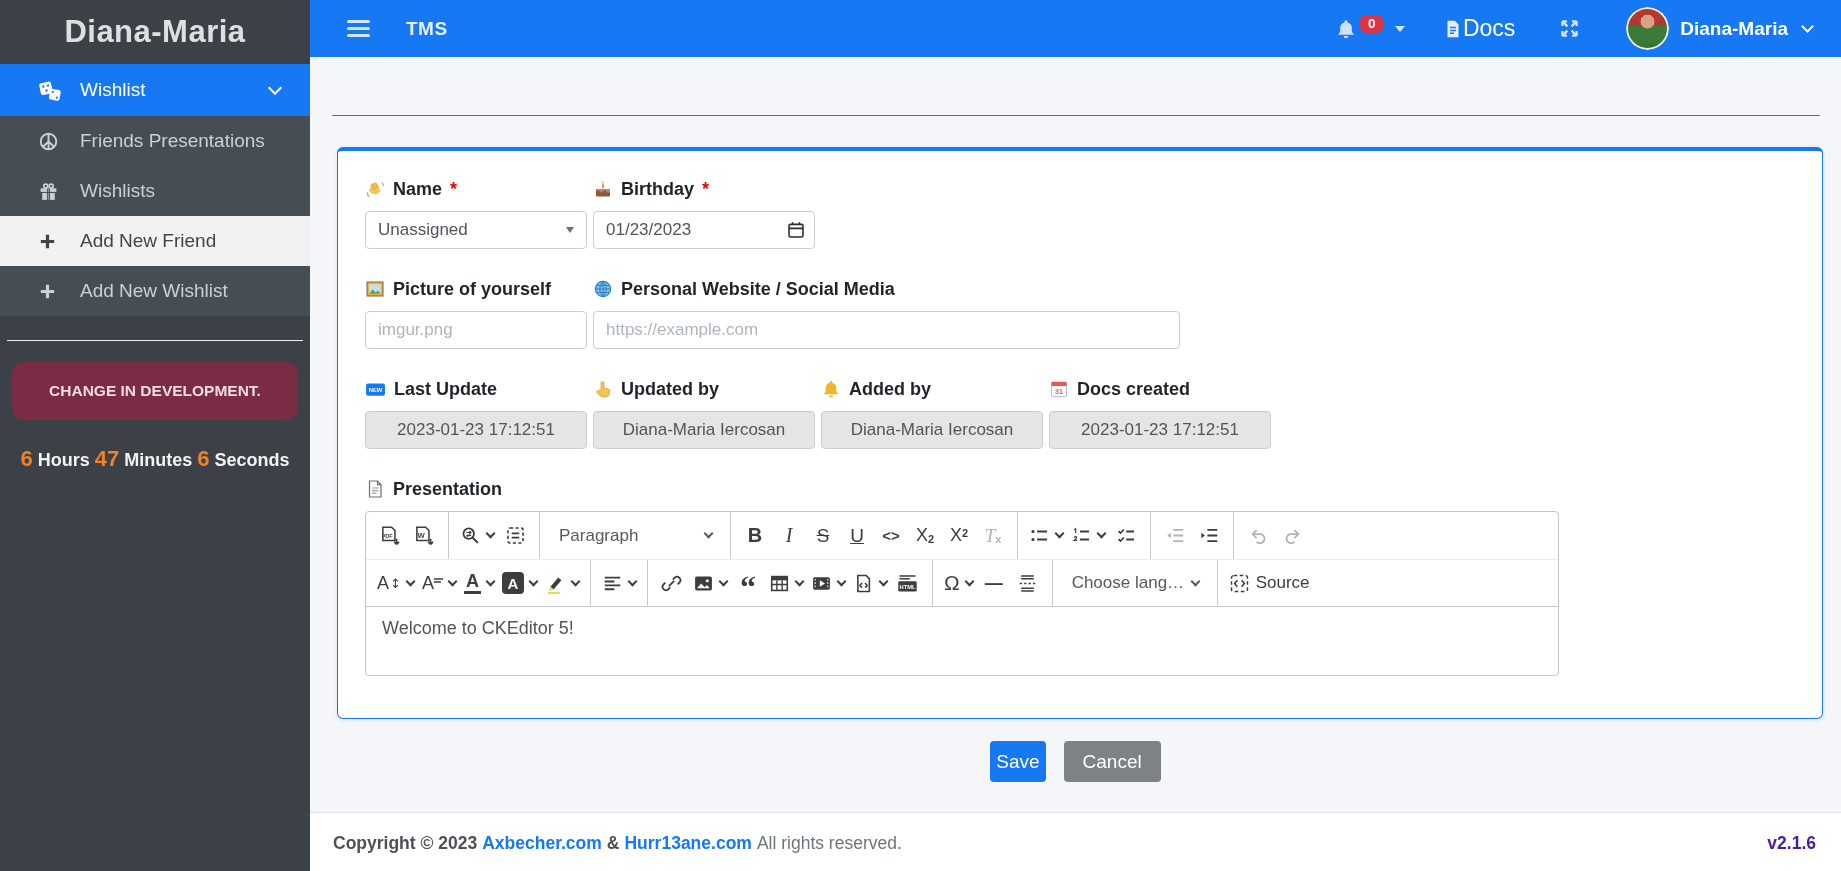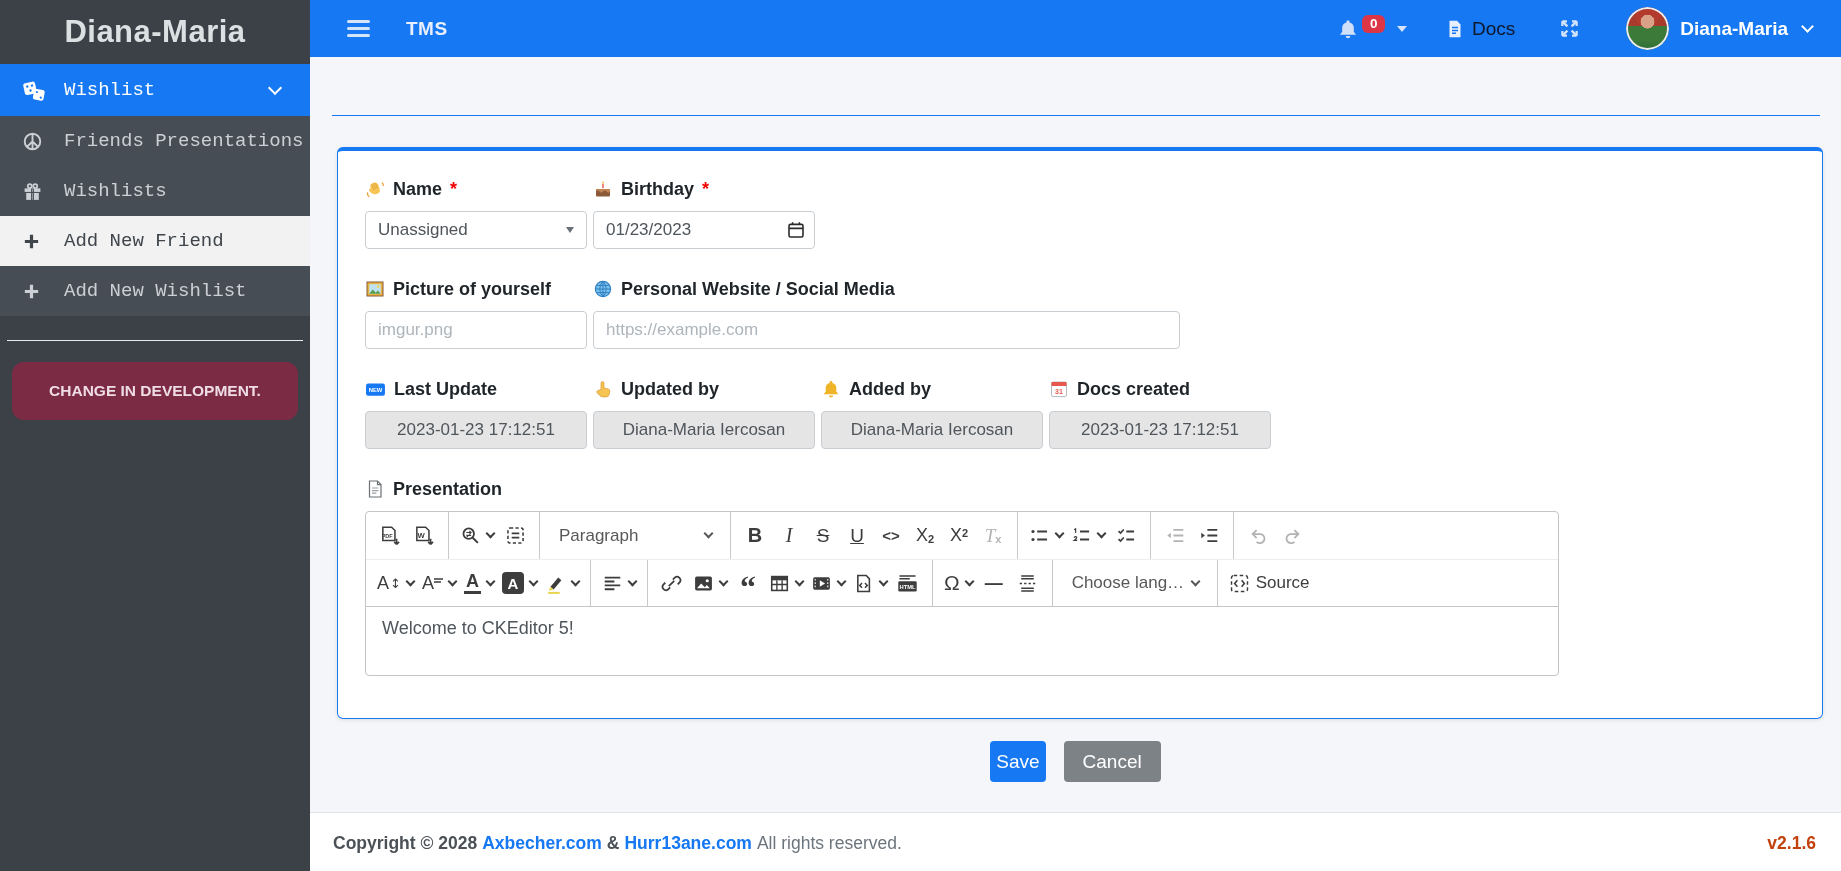--- a/index.html
+++ b/index.html
@@ -3,22 +3,22 @@
 <meta charset="utf-8">
 <style>
   * { margin:0; padding:0; box-sizing:border-box; }
   html,body { width:1841px; height:871px; overflow:hidden;
     font-family:"Liberation Sans","DejaVu Sans",sans-serif; background:#fff; }
 
   
   .sidebar { position:fixed; left:0; top:0; bottom:0; width:310px; background:#3b4147; z-index:20; }
   .brand { height:64px; display:flex; align-items:center; justify-content:center;
     color:#dde0e2; font-size:31px; font-weight:700; letter-spacing:.5px; }
-  .nav-item { height:50px; display:flex; align-items:center; padding-left:22px;
-    color:#ccd0d6; font-size:19px; cursor:pointer;font-family:Liberation Mono, monospace; }
+  .nav-item { height:50px; display:flex; align-items:center; padding-left:38px;
+    color:#ccd0d6; font-size:19px; cursor:pointer; }
   .nav-item .nico { width:26px; height:22px; margin-right:16px; flex:0 0 auto; display:flex; align-items:center; }
   .nav-item.active { height:52px; background:#1678f2; color:#fff; }
   .nav-item.sub { background:#474d54; }
   .nav-item.hilite { background:#f2f2f2; color:#3f454b; }
   .schev { width:10px; height:10px; border-right:2.4px solid #fff; border-bottom:2.4px solid #fff;
     transform:rotate(45deg); margin-left:auto; margin-right:30px; margin-top:-5px; }
   .side-divider { border-top:1px solid #e9ecef; margin:24px 7px 0 7px; }
   .notice { margin:21px 12px 0 12px; background:#7c2b44; border-radius:12px; padding:15px 8px;
     text-align:center; color:#efdde6; font-weight:700; font-size:15.5px; line-height:1.78; }
   .countdown { margin-top:26px; text-align:center; color:#f1f3f4; font-weight:700; font-size:18px; }
@@ -29,21 +29,21 @@
     display:flex; align-items:center; color:#e8effc; }
   .hamburger { margin-left:37px; width:23px; cursor:pointer; }
   .hamburger span { display:block; height:2.8px; background:#d6e4fa; border-radius:2px; margin:4px 0; }
   .app-title { margin-left:36px; font-weight:700; font-size:19px; letter-spacing:.5px; color:#e8effc; }
   .top-right { margin-left:auto; display:flex; align-items:center; margin-right:29px; }
   .bell-wrap { display:flex; align-items:center; cursor:pointer; }
   .badge { background:#dc3545; color:#fff; font-size:13.5px; font-weight:700; border-radius:6px;
     padding:1.5px 7.5px; margin-left:3px; transform:translateY(-5px); }
   .tri { width:0; height:0; border-left:5px solid transparent; border-right:5px solid transparent;
     border-top:6px solid #d6e4fa; margin-left:12px; }
-  .docs { display:flex; align-items:center; gap:7px; margin-left:38px; font-size:19px; color:#0f172a; cursor:pointer; }
+  .docs { display:flex; align-items:center; margin-left:38px; font-size:23px; color:#ffffff; cursor:pointer; }
   .expand { margin-left:44px; cursor:pointer; color:#d6e4fa; display:flex; }
   .avatar { margin-left:46px; width:43px; height:43px; border-radius:50%; cursor:pointer;
     background:
       radial-gradient(circle at 50% 34%, #d9a188 0 19%, rgba(0,0,0,0) 20%),
       radial-gradient(circle at 50% 18%, #b23b2e 0 30%, rgba(0,0,0,0) 31%),
       linear-gradient(180deg,#a93b2c 0 44%, #3c7a3a 44% 78%, #2e6b34 100%);
     box-shadow:inset 0 0 0 2px #e9edf2; }
   .user-name { margin-left:11px; font-weight:700; font-size:19px; color:#fff; cursor:pointer; }
   .uchev { width:9px; height:9px; border-right:2.6px solid #fff; border-bottom:2.6px solid #fff;
     transform:rotate(45deg); margin-left:15px; margin-top:-4px; cursor:pointer; }
@@ -110,21 +110,21 @@
   
   .actions { display:flex; justify-content:center; gap:18px; margin-top:22px; padding-bottom:30px; }
   .btn { border:none; border-radius:4px; height:41px; font-size:19px; font-family:inherit; color:#fff; cursor:pointer; }
   .btn-save { background:#1678f2; padding:0 6px; }
   .btn-cancel { background:#7d8287; padding:0 19px; }
   .footer { height:61px; background:#fff; border-top:1px solid #dfe3e7; display:flex; align-items:center;
     justify-content:space-between; padding:0 25px 0 23px; color:#6c757d; font-size:17.5px; }
   .foot-left { display:flex; gap:5px; align-items:baseline; }
   .f-strong { color:#4c5157; font-weight:700; }
   .f-link { color:#1678f2; font-weight:700; text-decoration:none; cursor:pointer; }
-  .version { color:#c2410c; font-weight:700; }
+  .version { color:#4c1d95; font-weight:700; }
 
   .defs { position:absolute; width:0; height:0; overflow:hidden; }
 </style>
 </head>
 <body>
 
 <svg class="defs" xmlns="http://www.w3.org/2000/svg">
   <symbol id="s-dice" viewBox="0 0 20 20">
     <g transform="rotate(-12 7 8)">
         <rect x="1.5" y="3.5" width="10" height="10" rx="2" fill="#fff"></rect>
@@ -321,20 +321,28 @@
             <use href="#s-plus"></use>
           </svg>
         </span>
       <span>Add New Wishlist</span>
     </div>
   </nav>
   <div class="side-divider"></div>
   <div class="notice">
     <div>CHANGE IN DEVELOPMENT.</div>
   </div>
+  <div class="countdown">
+    <span class="cd-num">6</span>
+    <span>Hours</span>
+    <span class="cd-num">47</span>
+    <span>Minutes</span>
+    <span class="cd-num">6</span>
+    <span>Seconds</span>
+  </div>
 </aside>
 
 <header class="topbar">
   <div class="hamburger">
       <span></span>
       <span></span>
       <span></span>
     </div>
   <div class="app-title">TMS</div>
   <div class="top-right">
@@ -671,21 +679,21 @@
     </section>
 
     <div class="actions">
       <button class="btn btn-save">Save</button>
       <button class="btn btn-cancel">Cancel</button>
     </div>
   </div>
 
   <footer class="footer">
     <div class="foot-left">
-      <span class="f-strong">Copyright © 2028</span>
+      <span class="f-strong">Copyright © 2023</span>
       <a class="f-link">Axbecher.com</a>
       <span class="f-strong">&amp;</span>
       <a class="f-link">Hurr13ane.com</a>
       <span>All rights reserved.</span>
     </div>
     <span class="version">v2.1.6</span>
   </footer>
 </div>
 
 </body></html>

